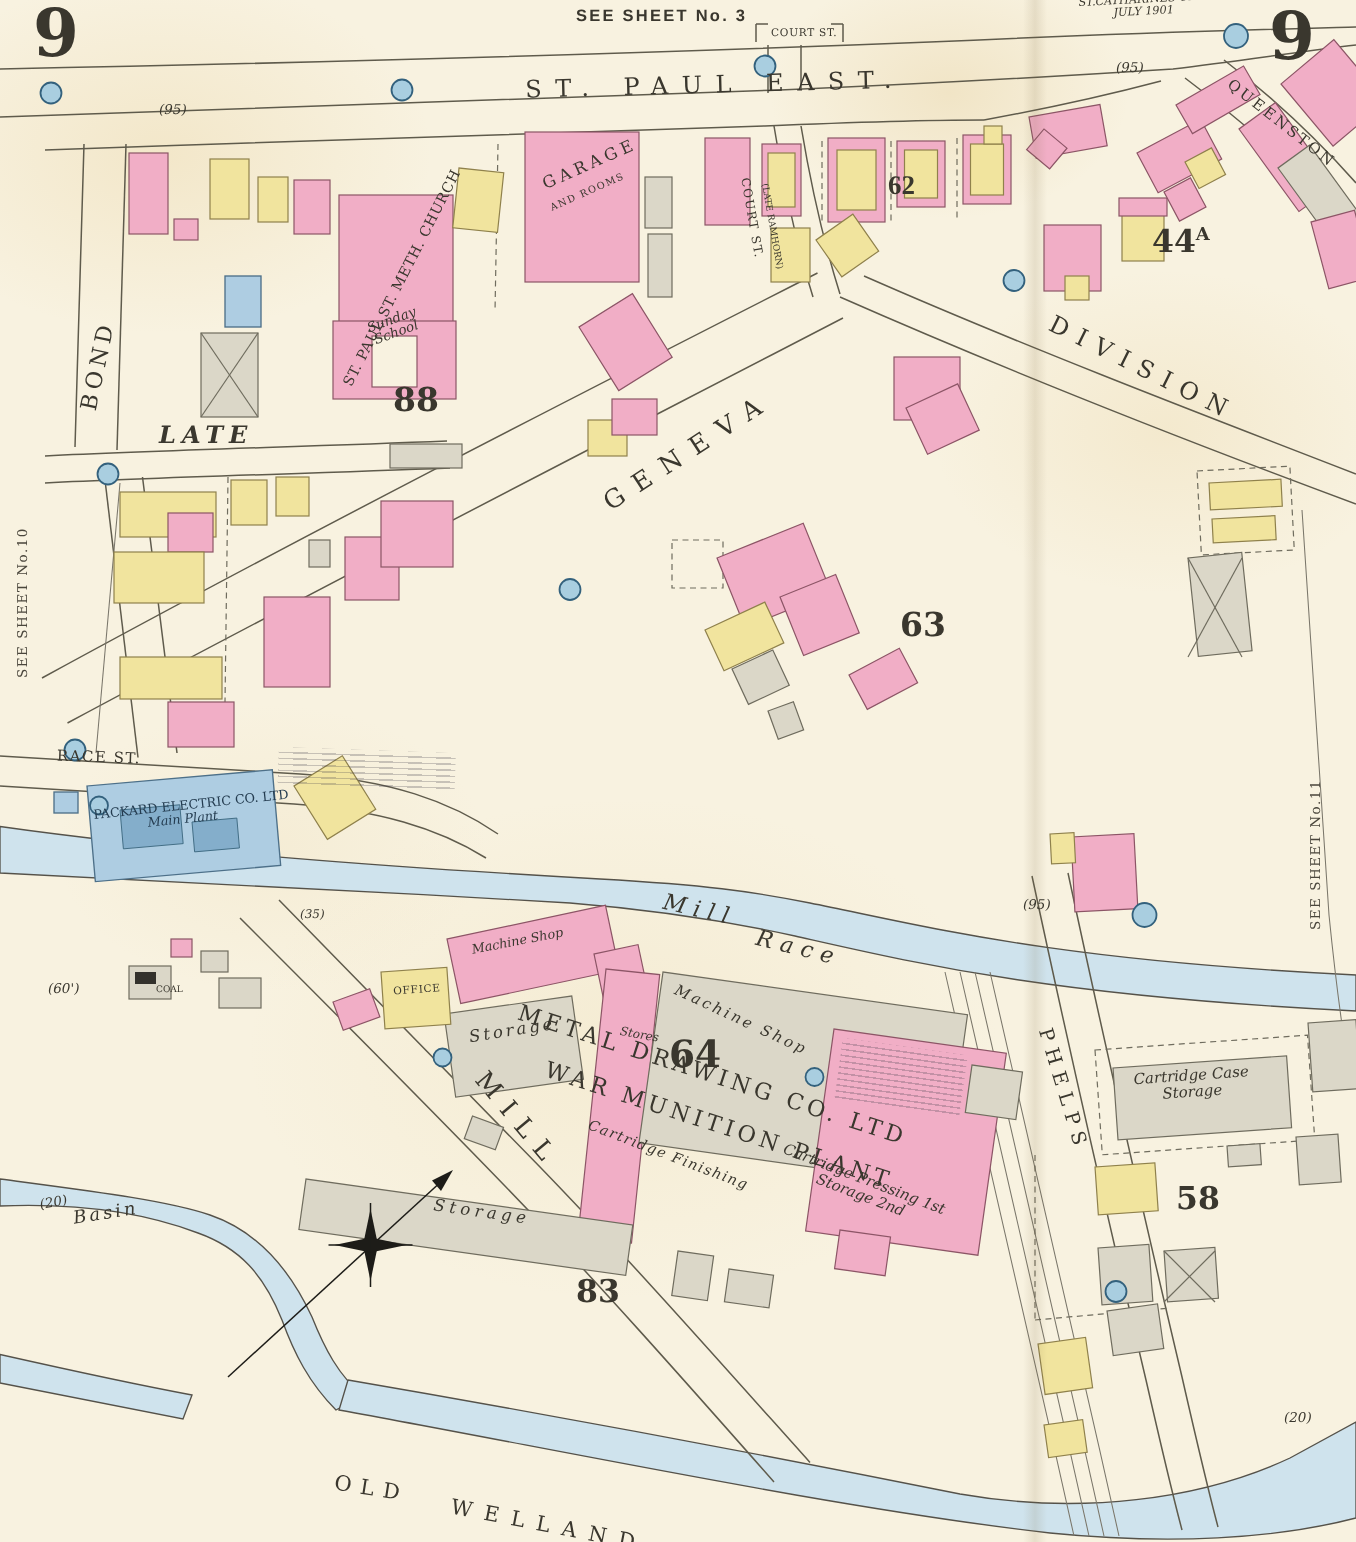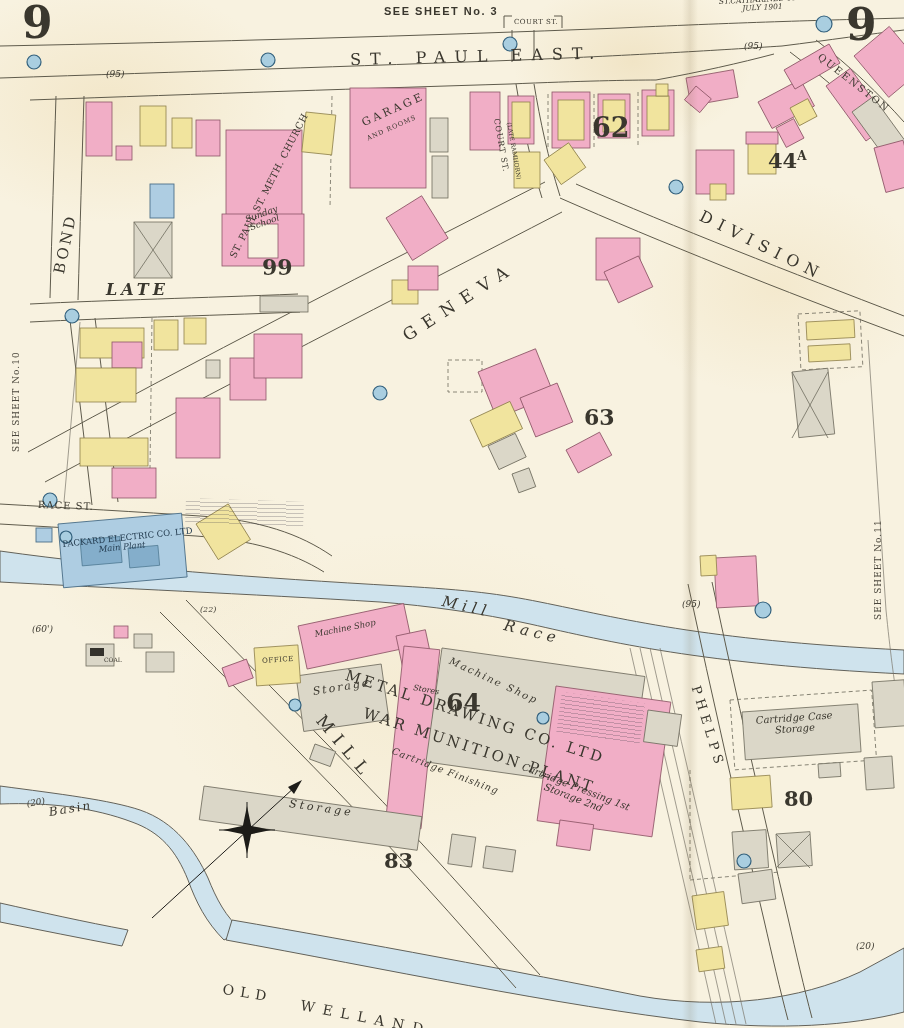--- a/index.html
+++ b/index.html
@@ -274,26 +274,26 @@
   <div class="lbl" style="left:38px;top:500px;font-size:10px;letter-spacing:1px;transform:rotate(2deg);">RACE ST.</div>
   <div class="lbl" style="left:326px;top:712px;font-size:17px;letter-spacing:8px;transform:rotate(50deg);">MILL</div>
   <div class="lbl" style="left:702px;top:684px;font-size:13px;letter-spacing:5px;transform:rotate(73deg);">PHELPS</div>
 
   <div class="lbl it" style="left:444px;top:594px;font-size:15px;letter-spacing:5px;transform:rotate(13deg);">Mill</div>
   <div class="lbl it" style="left:506px;top:618px;font-size:15px;letter-spacing:5px;transform:rotate(14deg);">Race</div>
   <div class="lbl it" style="left:48px;top:806px;font-size:12px;letter-spacing:2px;transform:rotate(-9deg);">Basin</div>
   <div class="lbl" style="left:224px;top:982px;font-size:14px;letter-spacing:6px;transform:rotate(9deg);">OLD</div>
   <div class="lbl" style="left:302px;top:998px;font-size:14px;letter-spacing:8px;transform:rotate(11deg);">WELLAND</div>
 
-  <div class="lbl bd" style="left:262px;top:256px;font-size:22px;">99</div>
-  <div class="lbl bd" style="left:592px;top:114px;font-size:27px;">62</div>
-  <div class="lbl bd" style="left:584px;top:406px;font-size:22px;">63</div>
+  <div class="lbl bd" style="left:262px;top:256px;font-size:22px;">88</div>
+  <div class="lbl bd" style="left:592px;top:114px;font-size:18px;font-family:Liberation Serif, serif;">62</div>
+  <div class="lbl bd" style="left:600px;top:406px;font-size:22px;">63</div>
   <div class="lbl bd" style="left:446px;top:690px;font-size:25px;">64</div>
   <div class="lbl bd" style="left:384px;top:850px;font-size:21px;">83</div>
-  <div class="lbl bd" style="left:784px;top:788px;font-size:21px;">80</div>
+  <div class="lbl bd" style="left:784px;top:788px;font-size:21px;">58</div>
   <div class="lbl bd" style="left:768px;top:150px;font-size:21px;"><span>44</span><sup style="font-size:12px;">A</sup></div>
 
   <div class="lbl" style="left:228px;top:255px;font-size:9.5px;letter-spacing:.5px;transform:rotate(-63deg);">ST. PAUL ST. METH. CHURCH</div>
   <div class="lbl it ctr" style="left:244px;top:216px;font-size:9px;transform:rotate(-20deg);">
     <span style="display:block;">Sunday</span>
     <span style="display:block;">School</span>
   </div>
   <div class="lbl" style="left:360px;top:118px;font-size:11px;letter-spacing:3px;transform:rotate(-24deg);">GARAGE</div>
   <div class="lbl" style="left:366px;top:136px;font-size:6.5px;letter-spacing:1px;transform:rotate(-24deg);">AND ROOMS</div>
   <div class="lbl ctr" style="left:62px;top:540px;width:118px;font-size:8.5px;transform:rotate(-6deg);color:#243c50;">
@@ -313,21 +313,21 @@
   <div class="lbl it" style="left:524px;top:762px;font-size:10px;transform:rotate(21deg);">Cartridge Pressing 1st</div>
   <div class="lbl it" style="left:546px;top:782px;font-size:10px;transform:rotate(21deg);">Storage 2nd</div>
   <div class="lbl it ctr" style="left:724px;top:718px;width:140px;font-size:10px;transform:rotate(-4deg);">
     <span style="display:block;">Cartridge Case</span>
     <span style="display:block;">Storage</span>
   </div>
 
   <div class="lbl it" style="left:106px;top:70px;font-size:9px;">(95)</div>
   <div class="lbl it" style="left:744px;top:42px;font-size:9px;">(95)</div>
   <div class="lbl it" style="left:682px;top:600px;font-size:9px;">(95)</div>
-  <div class="lbl it" style="left:32px;top:625px;font-size:9px;">(60')</div>
-  <div class="lbl it" style="left:200px;top:606px;font-size:8px;">(22)</div>
+  <div class="lbl it" style="left:32px;top:656px;font-size:9px;">(60')</div>
+  <div class="lbl it" style="left:200px;top:606px;font-size:8px;">(35)</div>
   <div class="lbl it" style="left:26px;top:800px;font-size:9px;transform:rotate(-10deg);">(20)</div>
   <div class="lbl it" style="left:856px;top:942px;font-size:9px;">(20)</div>
 
   <div class="scrib" style="left:186px;top:498px;width:118px;height:26px;transform:rotate(2deg);"></div>
   <div class="scrib" style="left:562px;top:692px;width:84px;height:42px;transform:rotate(8deg);"></div>
 
 </div>
 
 </body></html>

